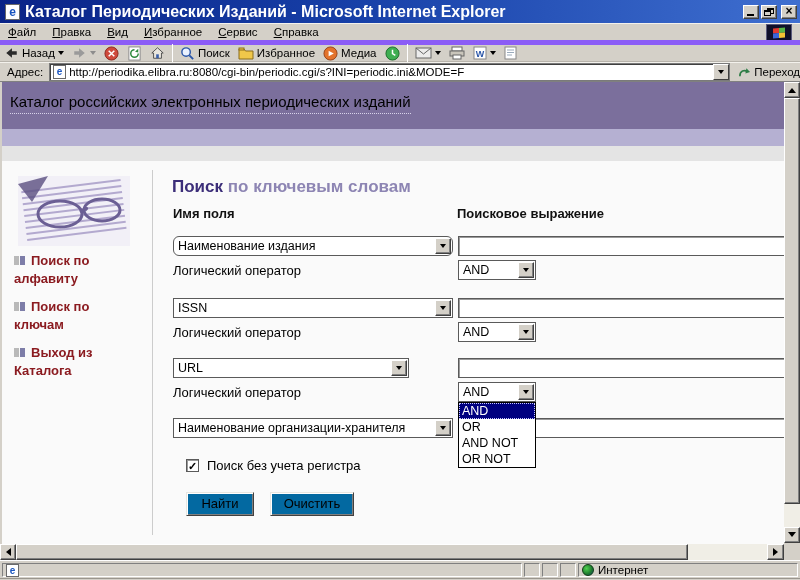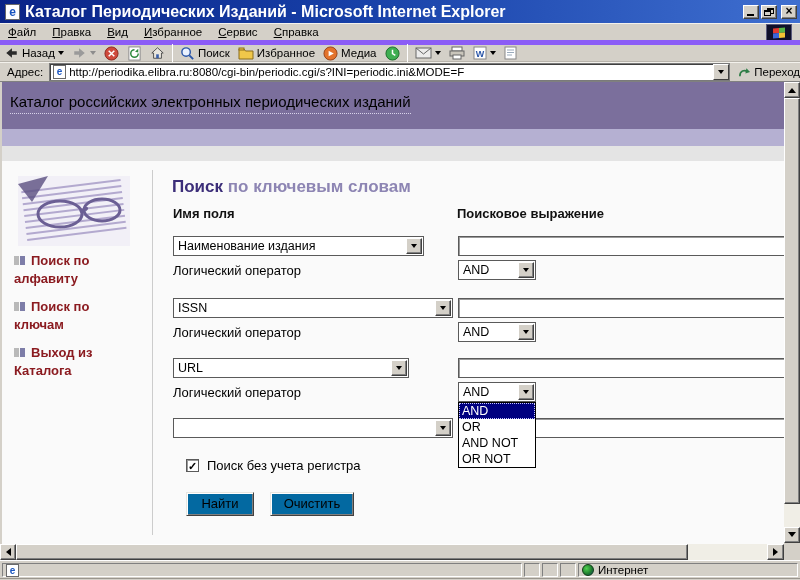--- a/index.html
+++ b/index.html
@@ -304,21 +304,21 @@
       <span class="bullet"><i></i><i></i></span><span>Выход из Каталога</span>
     </div>
 
     <div class="m-title">
       <span class="t1">Поиск</span>
       <span class="t2">по ключевым словам</span>
     </div>
     <div class="colhdr" style="left:171px;">Имя поля</div>
     <div class="colhdr" style="left:455px;">Поисковое выражение</div>
 
-    <div class="selbox" style="left:171px; top:154px; width:251px;">
+    <div class="selbox" style="left:171px; top:154px; width:280px;border-radius:6px;">
       <span class="sel-text">Наименование издания</span>
       <span class="sel-btn">
           <i class="tri-d"></i>
         </span>
     </div>
     <input class="txt" style="left: 456px; top: 154px; width: 330px;">
     <div class="op-label" style="top:181px;">Логический оператор</div>
     <div class="selbox" style="left:456px; top:178px; width:78px;">
       <span class="sel-text">AND</span>
       <span class="sel-btn">
@@ -350,20 +350,21 @@
     <input class="txt" style="left: 456px; top: 276px; width: 330px;">
     <div class="op-label" style="top:303px;">Логический оператор</div>
     <div class="selbox" style="left:456px; top:300px; width:78px;">
       <span class="sel-text">AND</span>
       <span class="sel-btn">
           <i class="tri-d"></i>
         </span>
     </div>
 
     <div class="selbox" style="left:171px; top:336px; width:280px;">
+      <span class="sel-text">Наименование организации-хранителя</span>
       <span class="sel-btn">
           <i class="tri-d"></i>
         </span>
     </div>
     <input class="txt" style="left: 456px; top: 336px; width: 330px;">
 
     <div class="droplist">
       <div class="dropitem sel">AND</div>
       <div class="dropitem">OR</div>
       <div class="dropitem">AND NOT</div>

